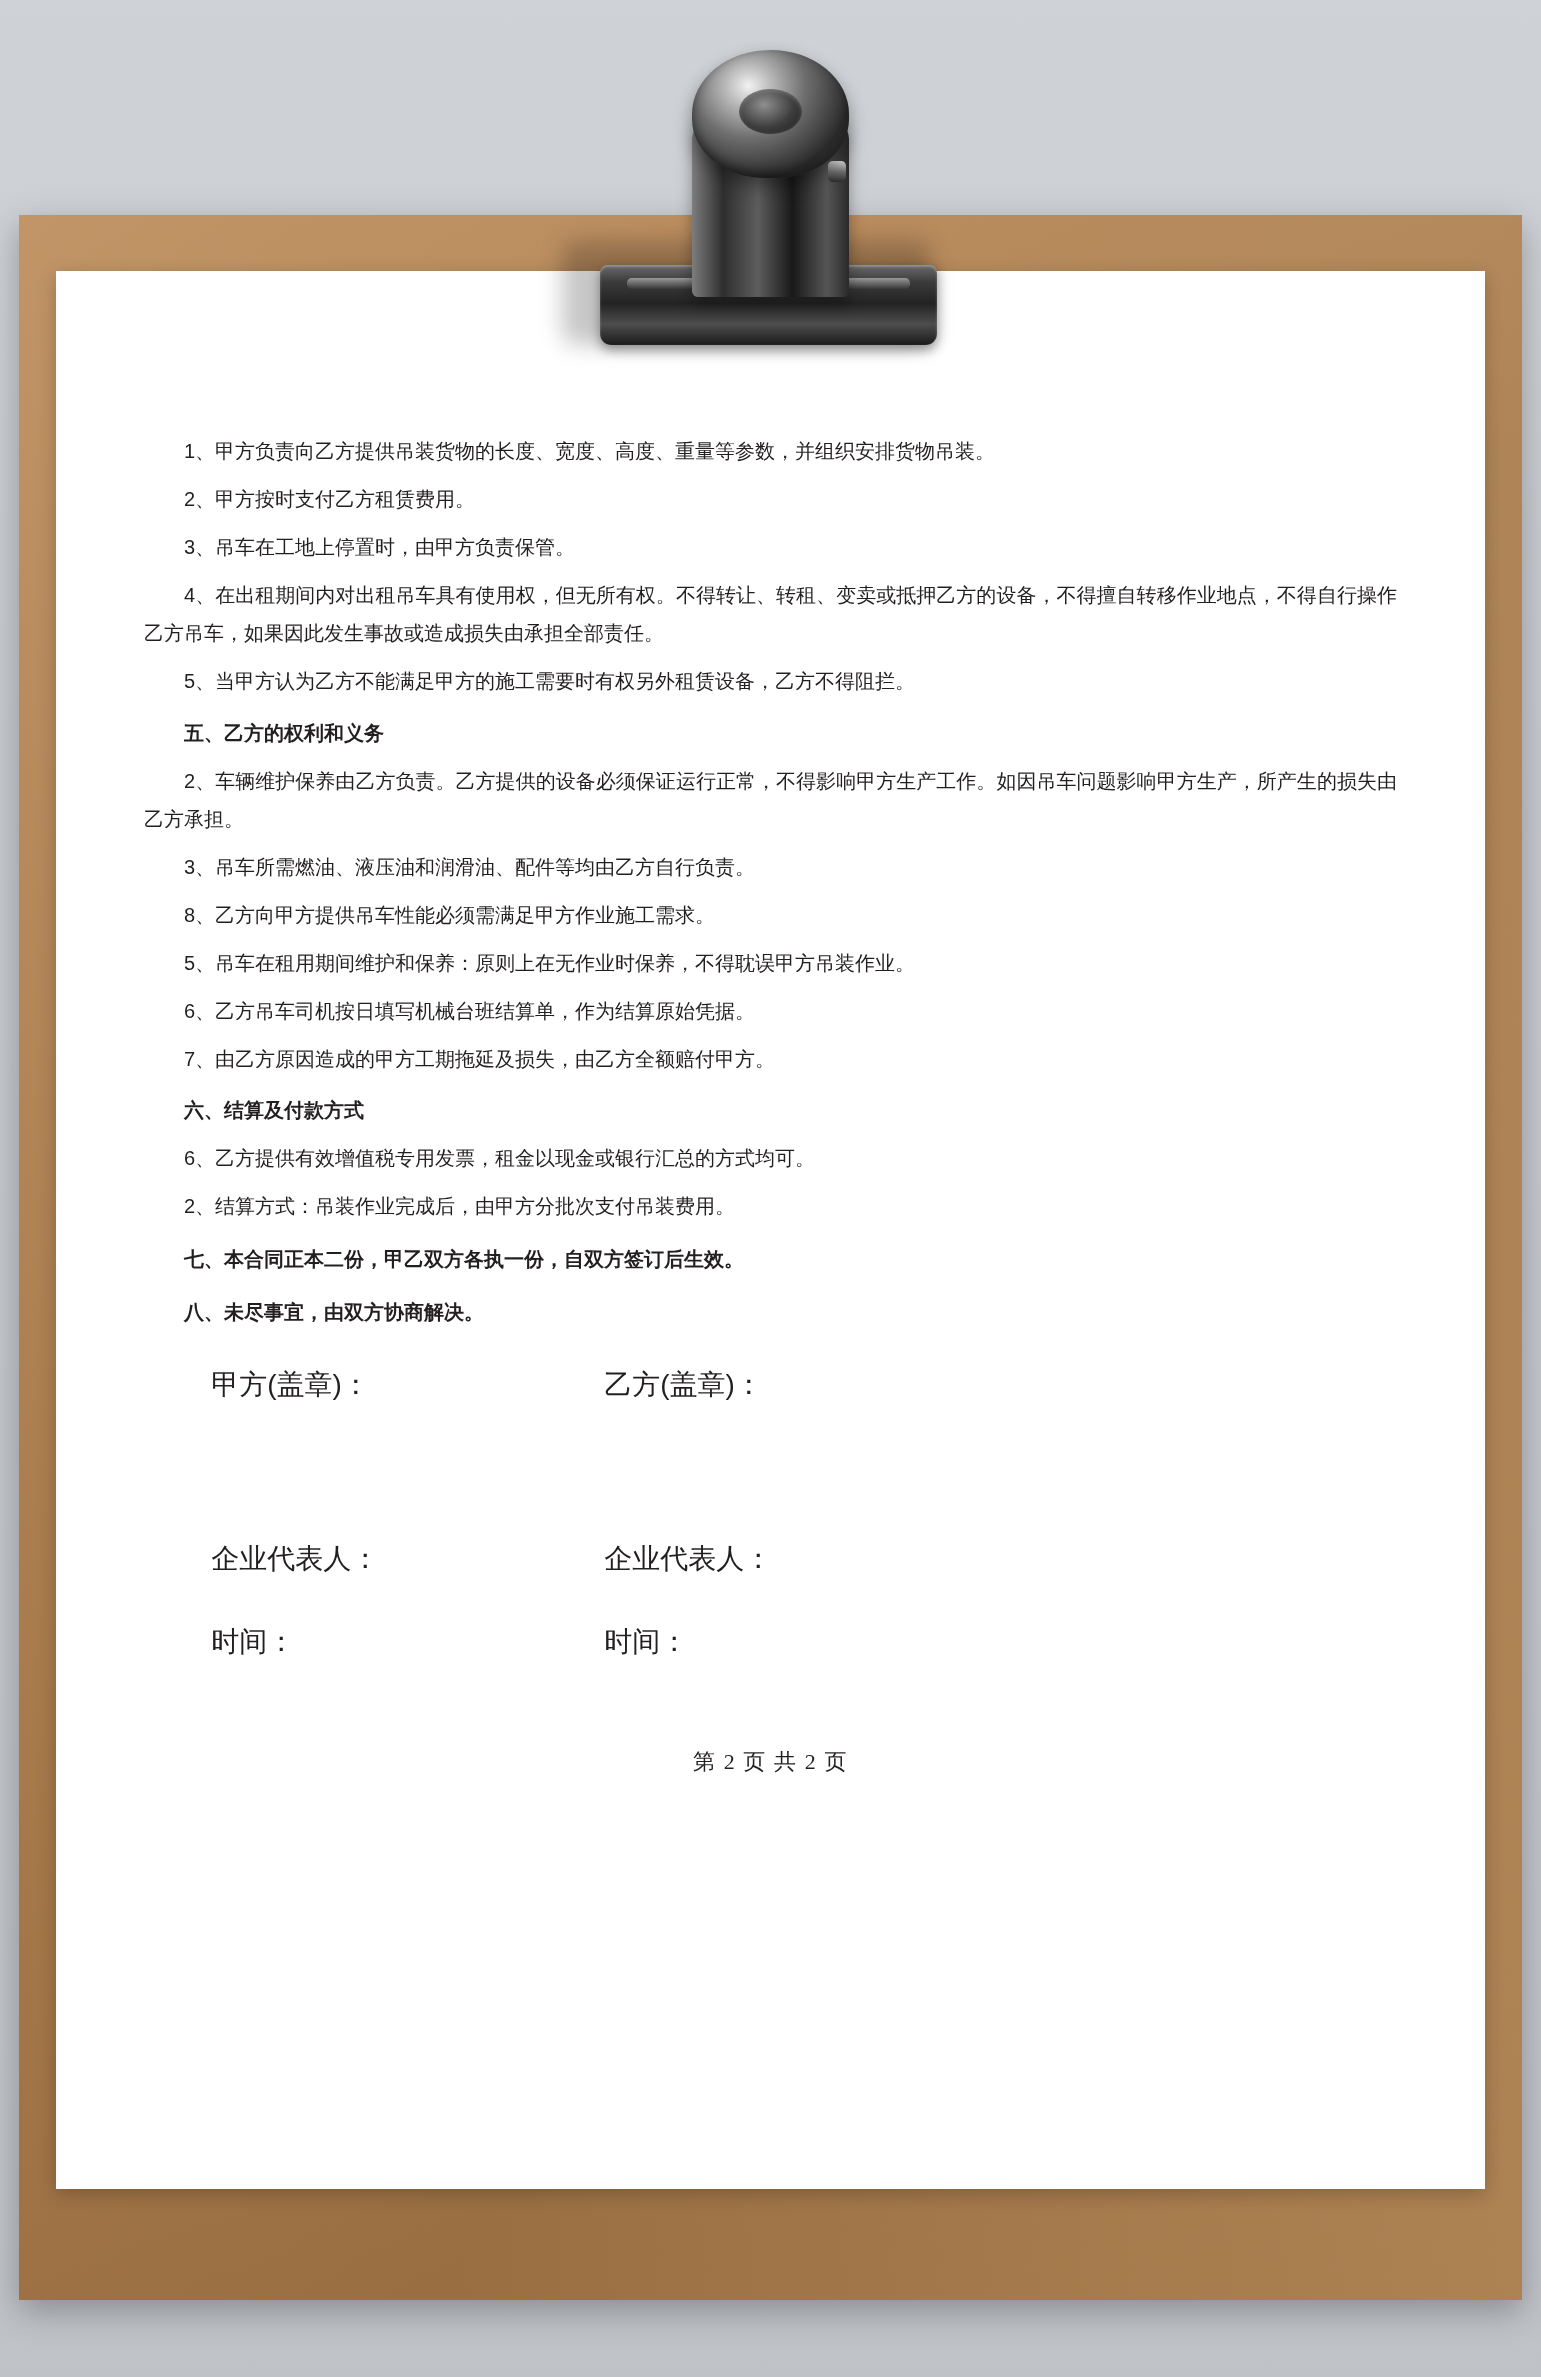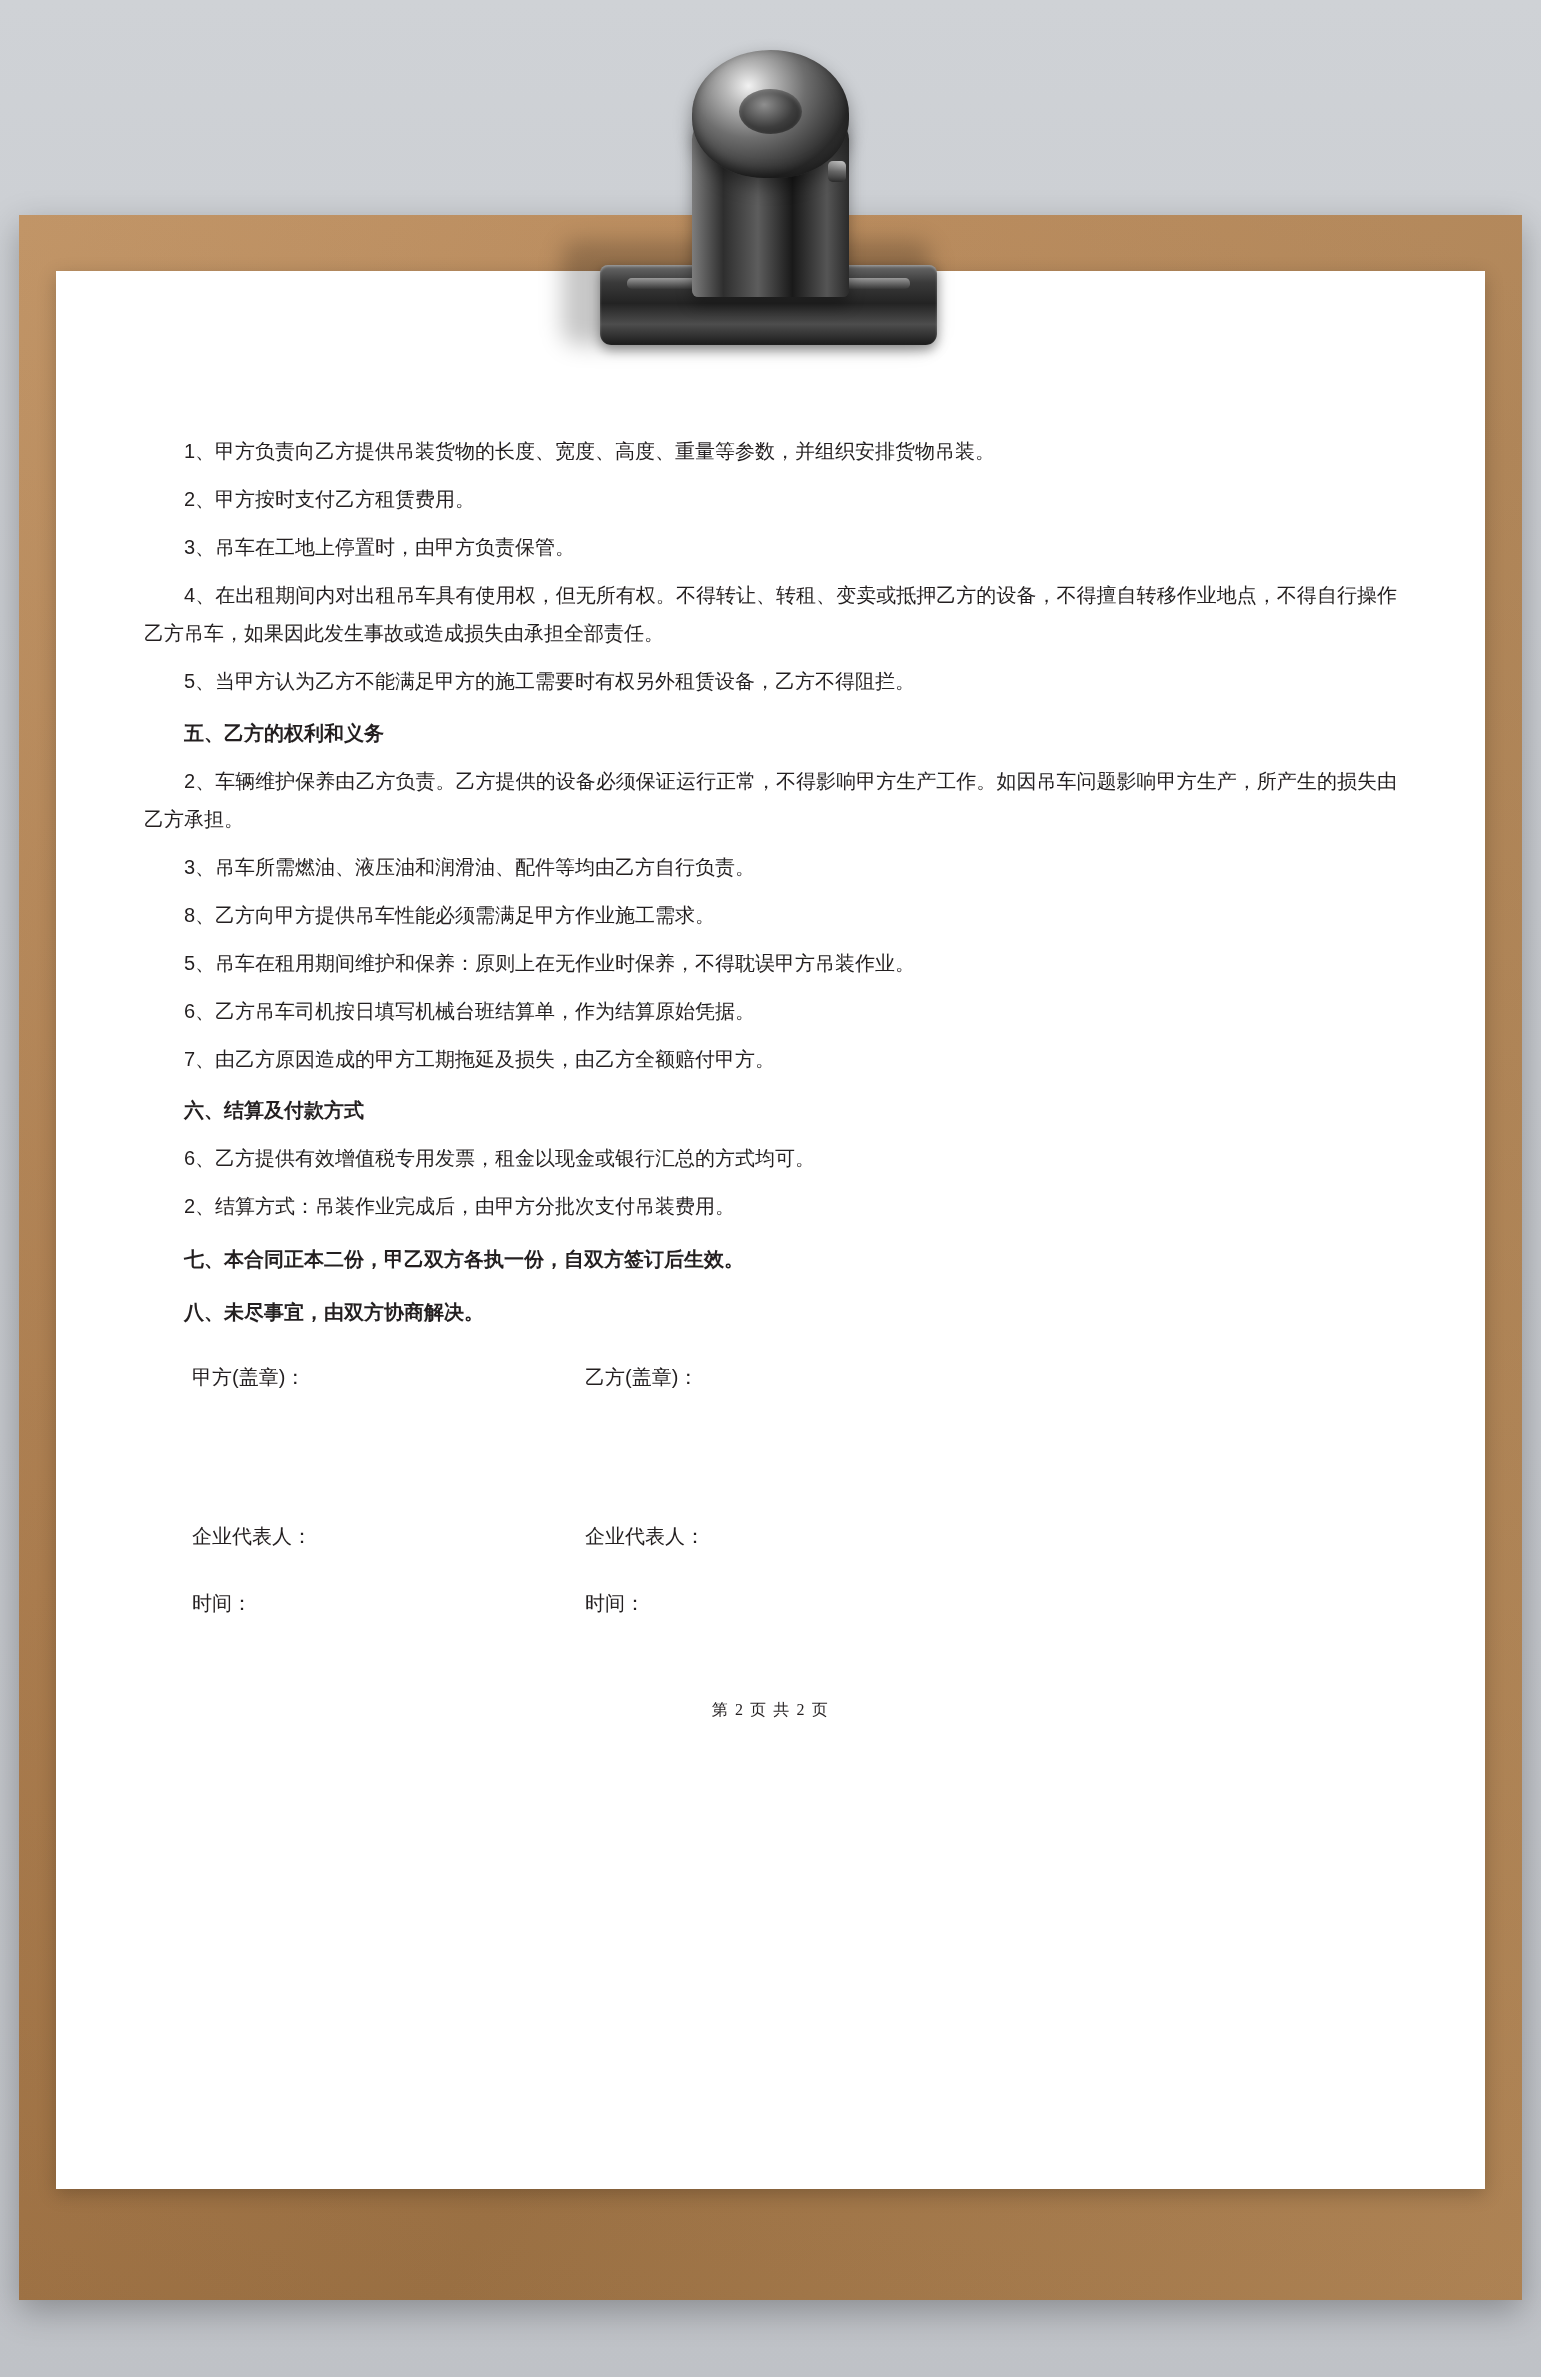--- a/index.html
+++ b/index.html
@@ -149,35 +149,35 @@
     margin: 14.4px 0 9.6px 0;
     text-indent: 2em;
     font-weight: bold;
   }
 
   
   .sig-row {
     display: flex;
     margin: 27px 0 0 0;
     padding-left: 2.4em;
-    font-size: 20px;
+    font-size: 28px;
     color: #231f20;
   }
   .sig-cell {
     width: 393px;
   }
   .sig-gap-1 { height: 120px; }
   .sig-row-2 { margin-top: 0; }
   .sig-row-3 { margin-top: 29px; }
 
   
   .footer {
     margin-top: 72px;
     text-align: center;
-    font-size: 16px;
+    font-size: 22px;
     letter-spacing: 1.6px;
     color: #231f20;
     font-family: "Liberation Serif", serif;
   }
 </style>
 </head>
 <body>
 
 <div class="wall"></div>
 

